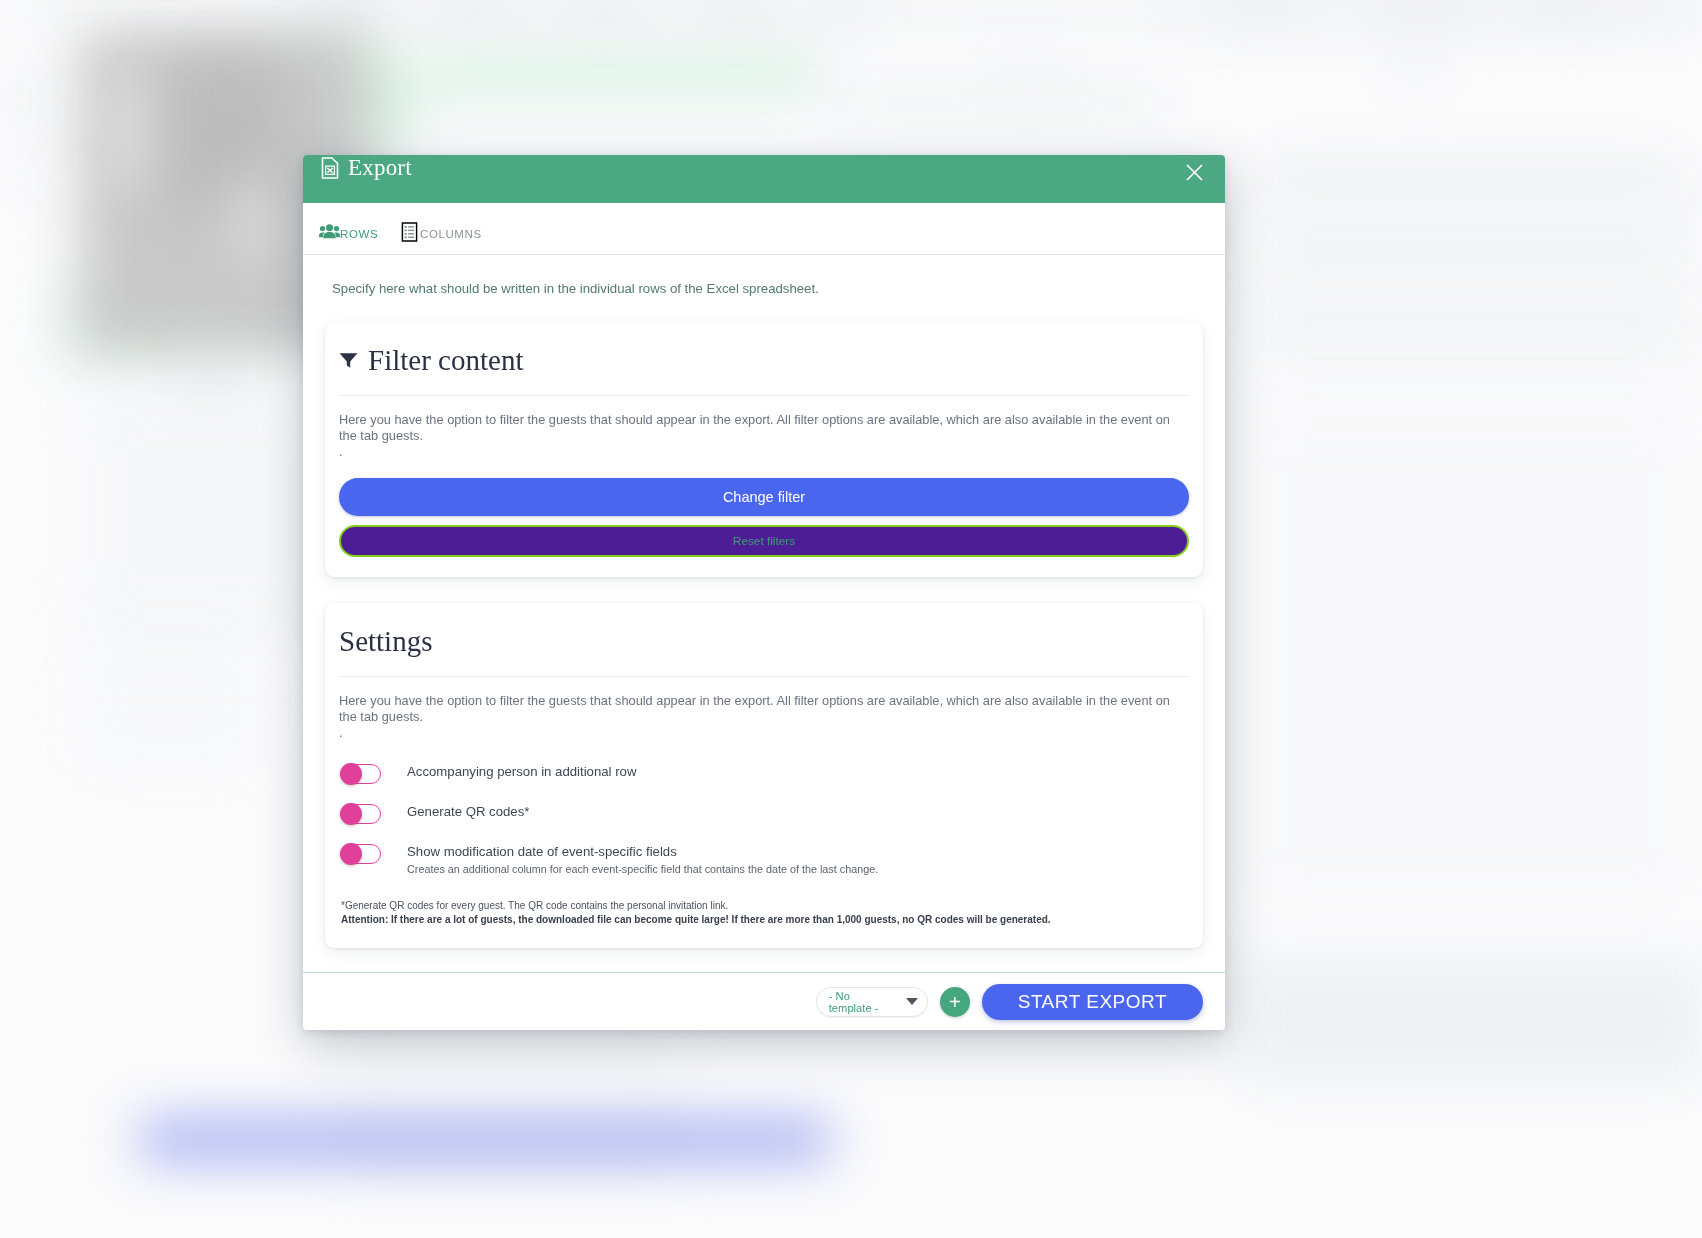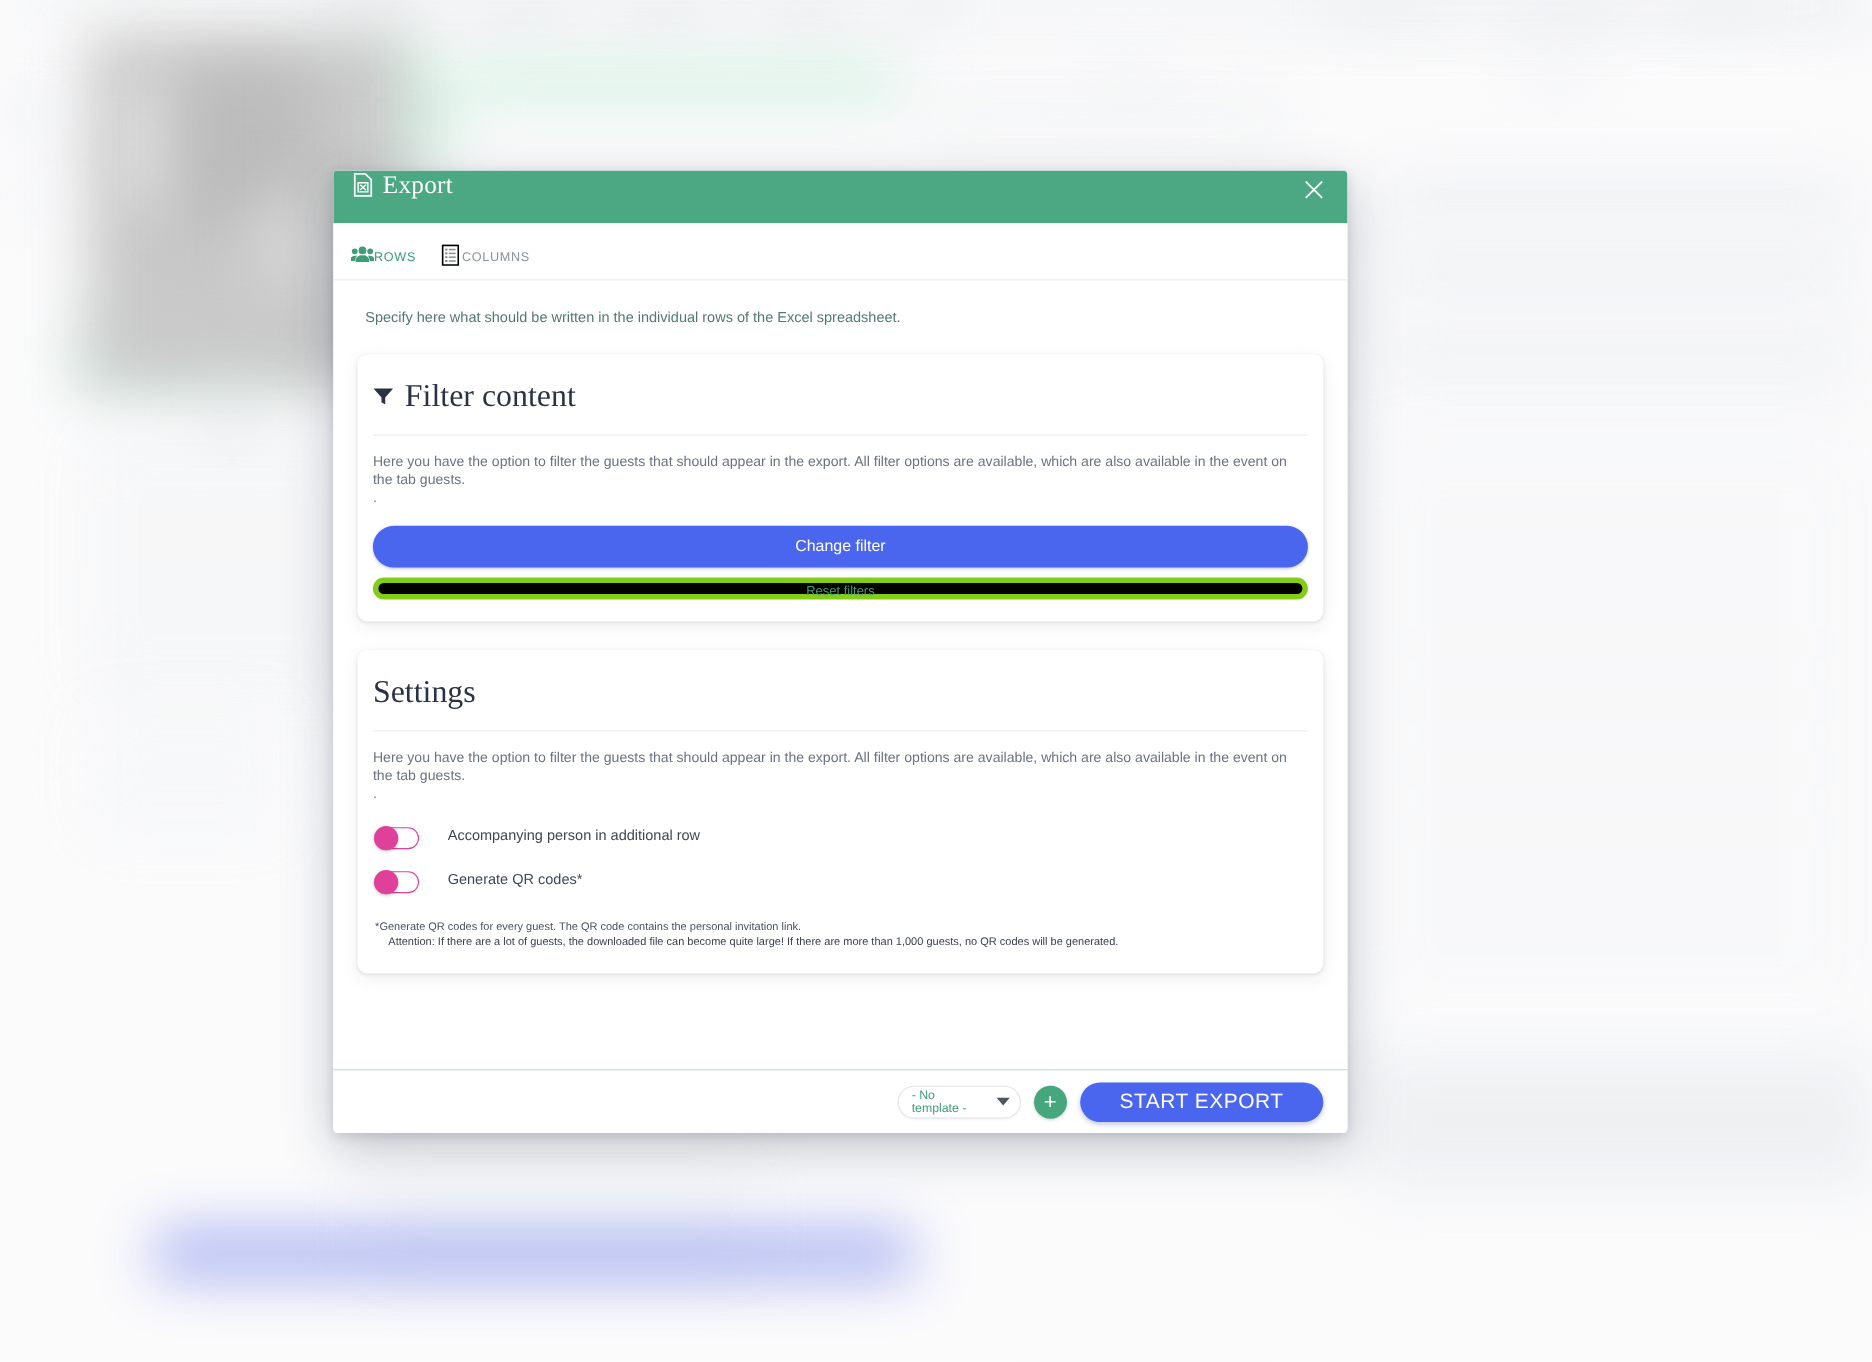--- a/index.html
+++ b/index.html
@@ -253,25 +253,25 @@
     background: #4A66EE;
     color: #ffffff;
     font-size: 14.5px;
     font-family: "Liberation Sans", sans-serif;
     cursor: pointer;
     box-shadow: 0 1px 3px rgba(40,60,160,.3);
   }
   .btn-outline {
     display: block;
     width: 100%;
-    height: 20px;
+    height: 32px;
     margin-top: 9px;
-    border: 5px solid #84cc16;
+    border: 2px solid #84cc16;
     border-radius: 16px;
-    background: #000000;
+    background: #4c1d95;
     color: #3f9c78;
     font-size: 11.8px;
     font-family: "Liberation Sans", sans-serif;
     cursor: pointer;
   }
 
   
   .toggle-list { margin-top: 22px; }
   .toggle-row {
     display: flex;
@@ -296,21 +296,21 @@
     border-radius: 50%;
     background: #e0409a;
     box-shadow: 0 1px 3px rgba(0,0,0,.25);
   }
   .toggle-texts { margin-left: 26px; }
   .toggle-label { font-size: 13.2px; color: #3f4754; line-height: 1.35; }
   .toggle-sub { font-size: 10.8px; color: #5c6470; margin-top: 2px; }
 
   .footnote { margin-top: 24px; padding-left: 2px; }
   .footnote-line { font-size: 10px; color: #4a5260; line-height: 1.45; }
-  .footnote-line.bold { font-weight: normal; color: #39404d; margin-left: 12px; }
+  .footnote-line.bold { font-weight: bold; color: #39404d; }
 
   
   .modal-footer {
     height: 58px;
     flex: 0 0 auto;
     border-top: 1px solid #b9ddcd;
     background: #ffffff;
     display: flex;
     align-items: center;
     justify-content: flex-end;
@@ -484,20 +484,29 @@
 
         <div class="toggle-row">
           <div class="switch">
               <span class="knob"></span>
             </div>
           <div class="toggle-texts">
             <div class="toggle-label">Generate QR codes*</div>
           </div>
         </div>
 
+        <div class="toggle-row">
+          <div class="switch">
+              <span class="knob"></span>
+            </div>
+          <div class="toggle-texts">
+            <div class="toggle-label">Show modification date of event-specific fields</div>
+            <div class="toggle-sub">Creates an additional column for each event-specific field that contains the date of the last change.</div>
+          </div>
+        </div>
       </div>
 
       <div class="footnote">
         <div class="footnote-line">*Generate QR codes for every guest. The QR code contains the personal invitation link.</div>
         <div class="footnote-line bold">Attention: If there are a lot of guests, the downloaded file can become quite large! If there are more than 1,000 guests, no QR codes will be generated.</div>
       </div>
     </div>
 
   </div>
 

